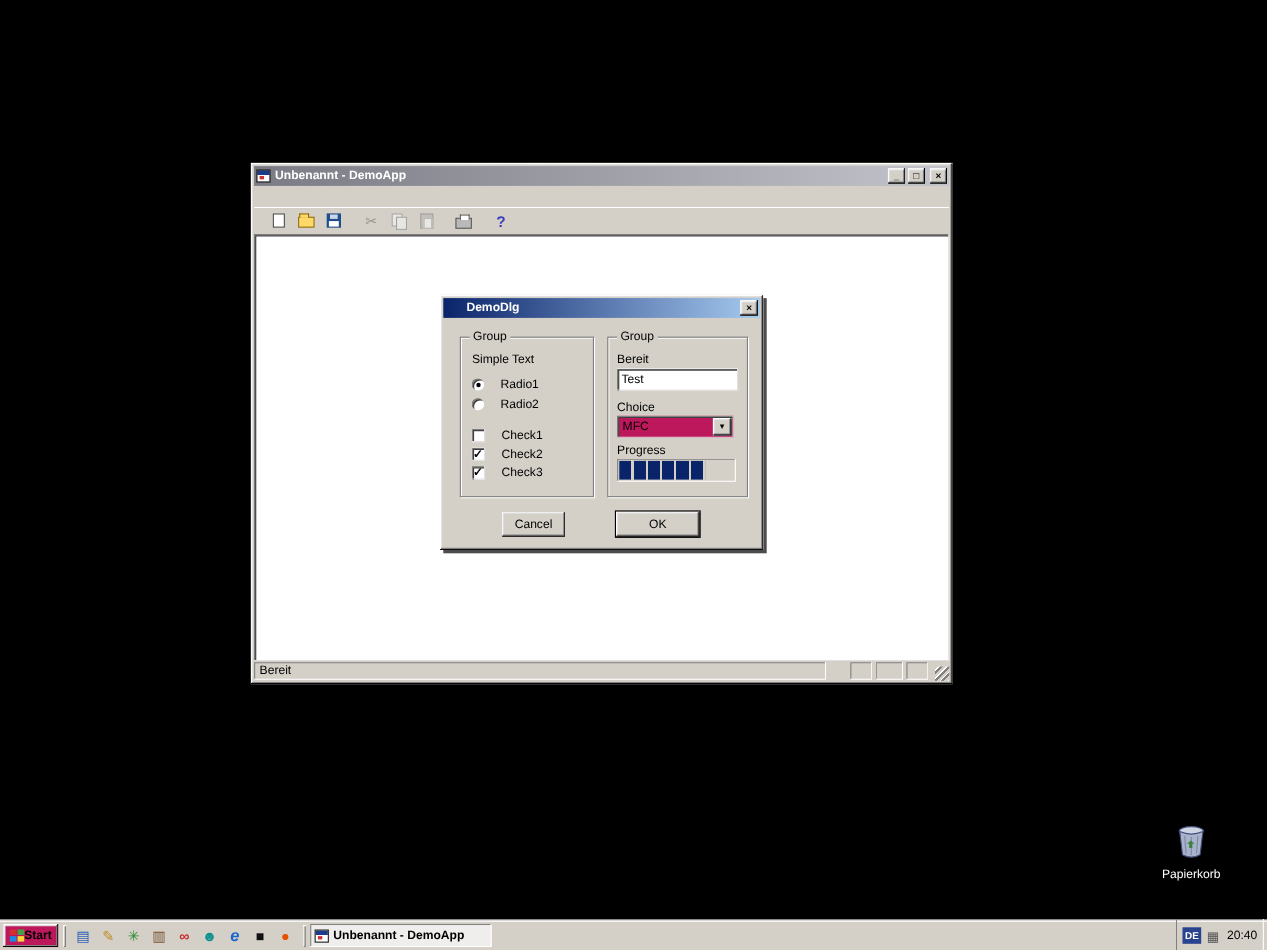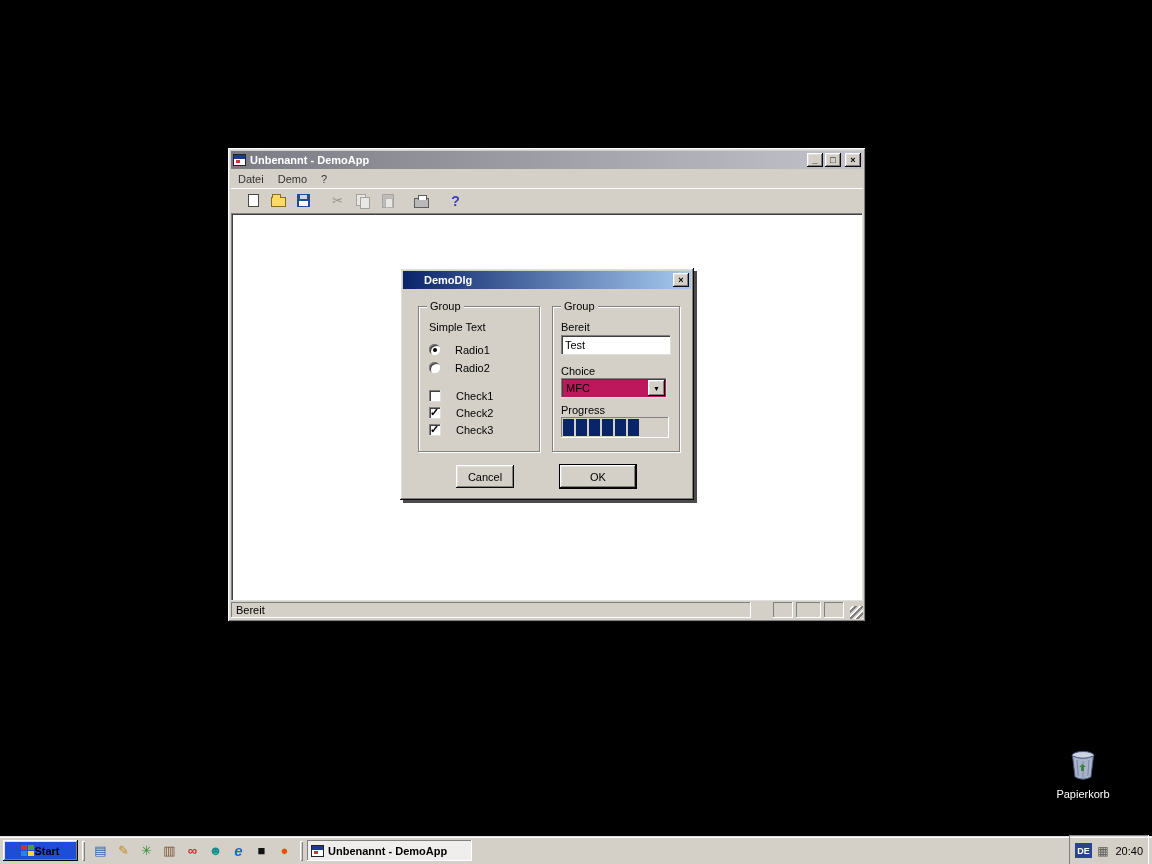--- a/index.html
+++ b/index.html
@@ -78,22 +78,22 @@
     box-shadow:inset -1px -1px #0a0a0a,inset 1px 1px #fff,inset -2px -2px #808080,inset 2px 2px #dfdfdf;cursor:default;}
   .btn.default{outline:1px solid #000;}
 
   
   .desktop-icon{position:absolute;left:1047px;top:748px;width:72px;text-align:center;}
   .desktop-icon .label{color:#fff;margin-top:4px;}
 
   
   .taskbar{position:absolute;left:0;right:0;bottom:0;height:28px;background:#d4d0c8;border-top:1px solid #dfdfdf;
     box-shadow:inset 0 1px #fff;display:flex;align-items:center;padding:0 3px;z-index:50;}
-  .start-btn{width:75px;height:21px;display:flex;align-items:center;justify-content:center;gap:0;font-weight:bold;
-    background:#1d4ed8;box-shadow:inset -1px -1px #0a0a0a,inset 1px 1px #fff,inset -2px -2px #808080,inset 2px 2px #dfdfdf;}
+  .start-btn{width:50px;height:21px;display:flex;align-items:center;justify-content:center;gap:0;font-weight:bold;
+    background:#be185d;box-shadow:inset -1px -1px #0a0a0a,inset 1px 1px #fff,inset -2px -2px #808080,inset 2px 2px #dfdfdf;}
   .win-flag{width:13px;height:12px;display:grid;grid-template-columns:6px 6px;grid-template-rows:5px 5px;gap:1px;}
   .win-flag i{display:block;}
   .win-flag i:nth-child(1){background:#d32f2f;} .win-flag i:nth-child(2){background:#43a047;}
   .win-flag i:nth-child(3){background:#1e88e5;} .win-flag i:nth-child(4){background:#fdd835;}
   .tb-grip{width:3px;height:20px;margin:0 4px;box-shadow:inset 1px 1px #fff,inset -1px -1px #808080;}
   .quicklaunch{display:flex;align-items:center;gap:6px;padding:0 3px;}
   .ql{width:17px;height:17px;display:flex;align-items:center;justify-content:center;font-size:13px;line-height:1;}
   .ql.c1{color:#2b5fb4;} .ql.c2{color:#c08a1e;} .ql.c3{color:#2e8b2e;} .ql.c4{color:#7a5230;}
   .ql.c5{color:#c62828;font-weight:bold;} .ql.c6{color:#0a8f8f;} .ql.c7{color:#1a66cc;font-weight:bold;font-style:italic;font-size:15px;}
   .ql.c8{color:#111;} .ql.c9{color:#e65100;}
@@ -113,25 +113,20 @@
   <div class="titlebar">
     <span class="app-icon"></span>
     <span class="title-text">Unbenannt - DemoApp</span>
     <span class="win-btns">
       <span class="win-btn">_</span>
       <span class="win-btn">□</span>
       <span class="win-btn close-gap">×</span>
     </span>
   </div>
 
-  <div class="menubar">
-    <span class="menu-item">Datei</span>
-    <span class="menu-item">Demo</span>
-    <span class="menu-item">?</span>
-  </div>
 
   <div class="toolbar">
     <span class="tb-btn">
         <span class="i-new"></span>
       </span>
     <span class="tb-btn">
         <span class="i-open"></span>
       </span>
     <span class="tb-btn">
         <span class="i-save"></span>

